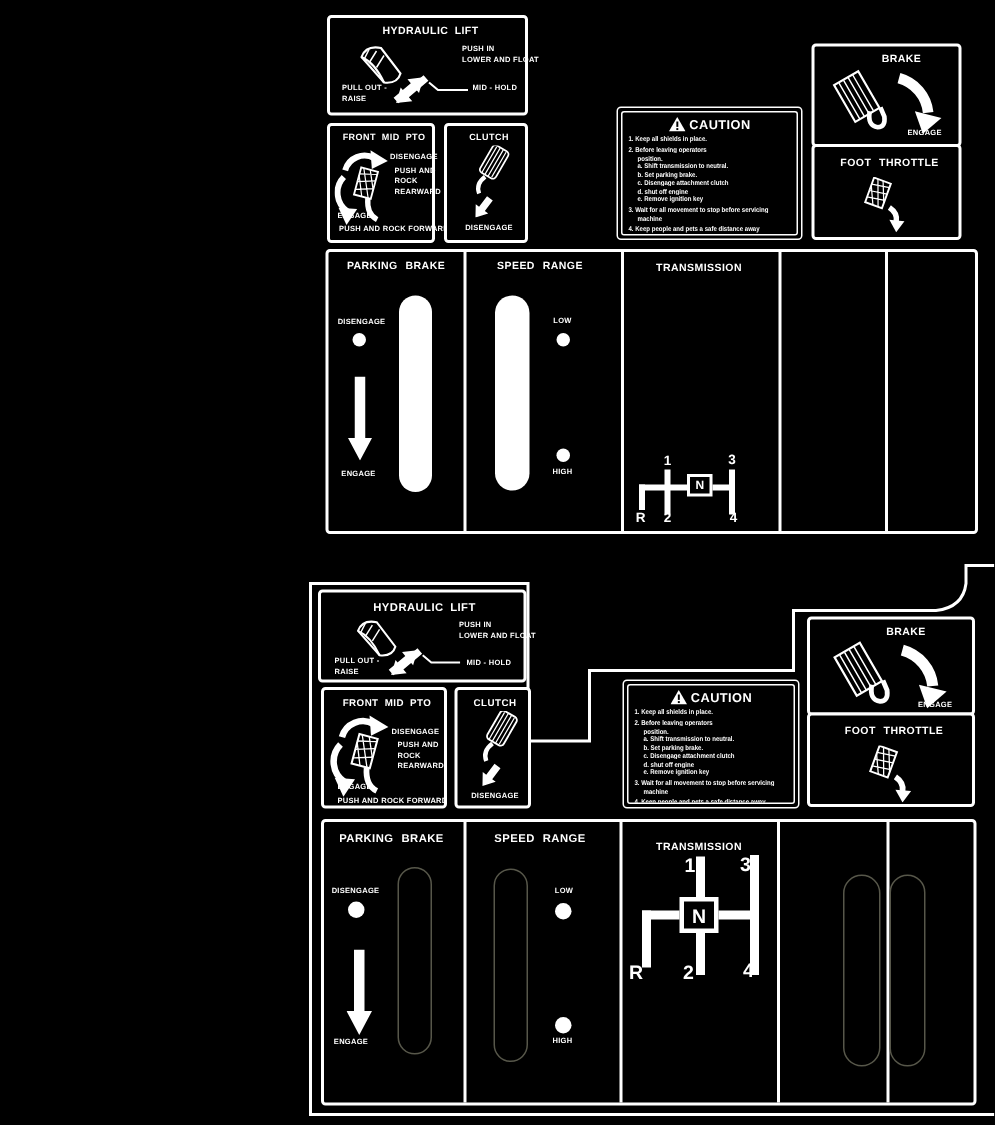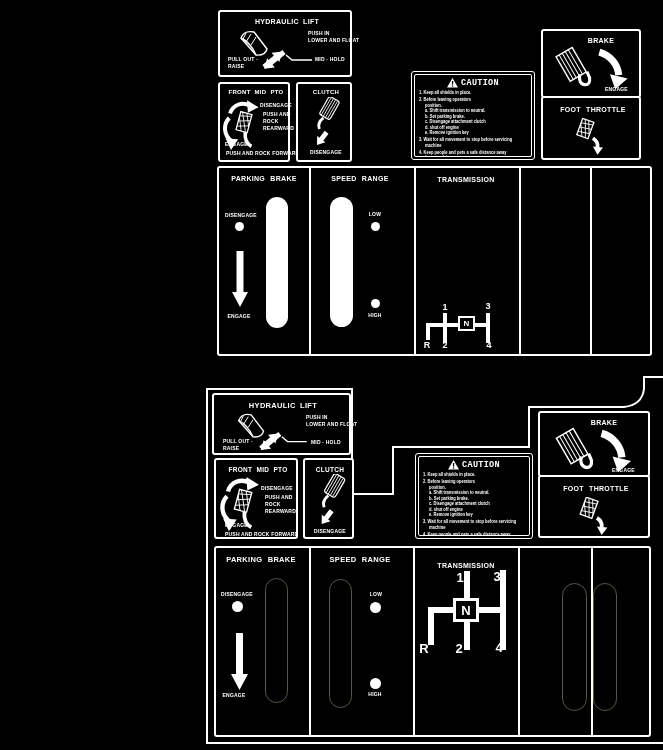--- a/index.html
+++ b/index.html
@@ -19,21 +19,21 @@
   .vline{position:absolute;top:0;bottom:0;width:2px;background:#fff;}
   .pill{position:absolute;border-radius:14px;box-sizing:border-box;}
   .pill.fill{background:#fff;}
   .pill.out{border:1px solid #57574a;}
   .bar{position:absolute;background:#fff;}
   .nbox{position:absolute;border:2px solid #fff;background:#000;color:#fff;font-weight:bold;
         display:flex;align-items:center;justify-content:center;box-sizing:border-box;}
   .num{position:absolute;color:#fff;font-weight:bold;transform:translate(-50%,-50%);white-space:nowrap;}
   .cautInner{position:absolute;inset:2px;border:1px solid #fff;border-radius:2px;
              padding:2px 4px;box-sizing:border-box;overflow:hidden;}
-  .chead{display:flex;align-items:center;justify-content:center;gap:3px;margin:1px 0 2px 0;font-family:Liberation Mono, monospace;}
+  .chead{display:flex;align-items:center;justify-content:center;gap:3px;margin:1px 0 2px 0;}
   .chead .ct{color:#fff;font-weight:bold;font-size:8.5px;letter-spacing:.3px;}
   .cl{color:#fff;font-weight:bold;font-size:4.6px;line-height:5.5px;white-space:nowrap;
       letter-spacing:0;transform:scaleX(.88);transform-origin:0 50%;}
   .cl.ind{margin-left:6px;}
   .cl.gap{margin-top:1.5px;}
   svg{display:block;}
 </style>
 </head>
 <body>
 

